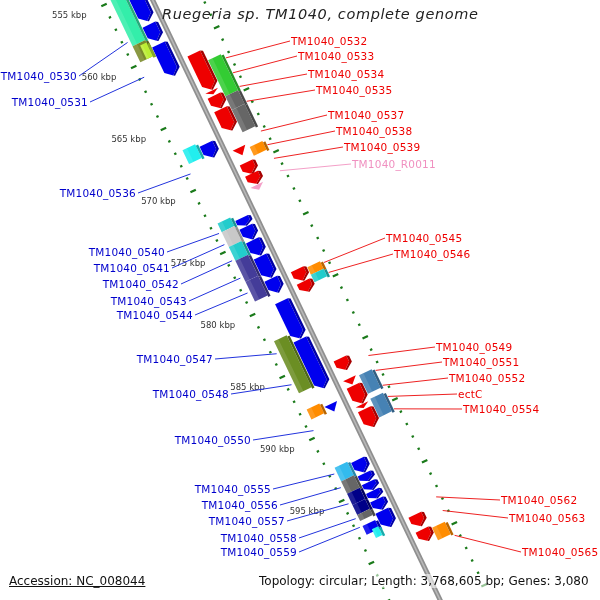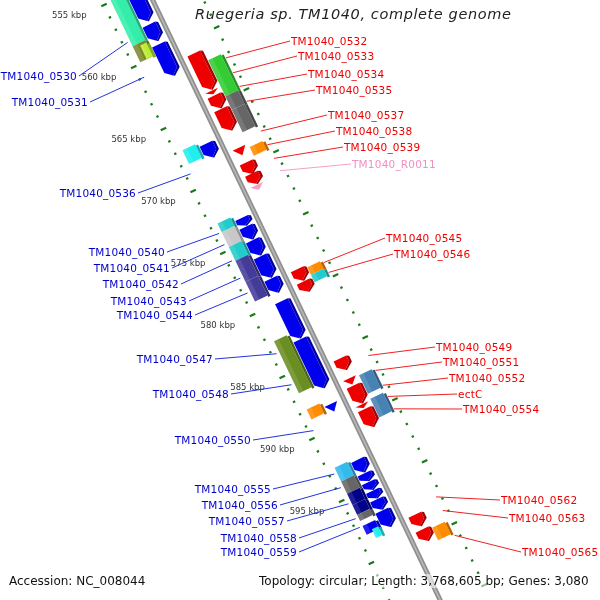--- a/index.html
+++ b/index.html
@@ -1,19 +1,19 @@
 <!DOCTYPE html>
 <html><head>
 <meta charset="utf-8">
 <style>
   html, body { margin:0; padding:0; background:#ffffff; }
   body { width:600px; height:600px; overflow:hidden; position:relative; font-family:"DejaVu Sans", sans-serif; }
   #map { position:absolute; left:0; top:0; width:600px; height:600px; }
-  .title { position:absolute; left:171px; top:6px; font-size:14.5px; font-style:italic; color:#222; letter-spacing:0.6px; white-space:nowrap;padding-left:24px; }
-  .footer-left { position:absolute; left:9px; top:574px; font-size:12px; color:#111; white-space:nowrap; }
+  .title { position:absolute; left:162px; top:6px; font-size:14.5px; font-style:italic; color:#222; letter-spacing:0.6px; white-space:nowrap; }
+  .footer-left { position:absolute; left:9px; top:574px; font-size:12px; color:#111; white-space:nowrap;text-decoration:underline; }
   .footer-right { position:absolute; left:259px; top:574px; font-size:12px; color:#111; white-space:nowrap; background:rgba(255,255,255,0.55); }
   .lbl { font-family:"DejaVu Sans", sans-serif; font-size:10.5px; letter-spacing:0.2px; }
   .tick-lbl { font-family:"DejaVu Sans", sans-serif; font-size:8.5px; fill:#333; }
 </style>
 </head>
 <body>
 
 <svg id="map" viewBox="0 0 600 600" xmlns="http://www.w3.org/2000/svg">
   <g id="track-group" transform="translate(145.5,-14.9) rotate(-25.6)">
     <g id="ticks-layer">

